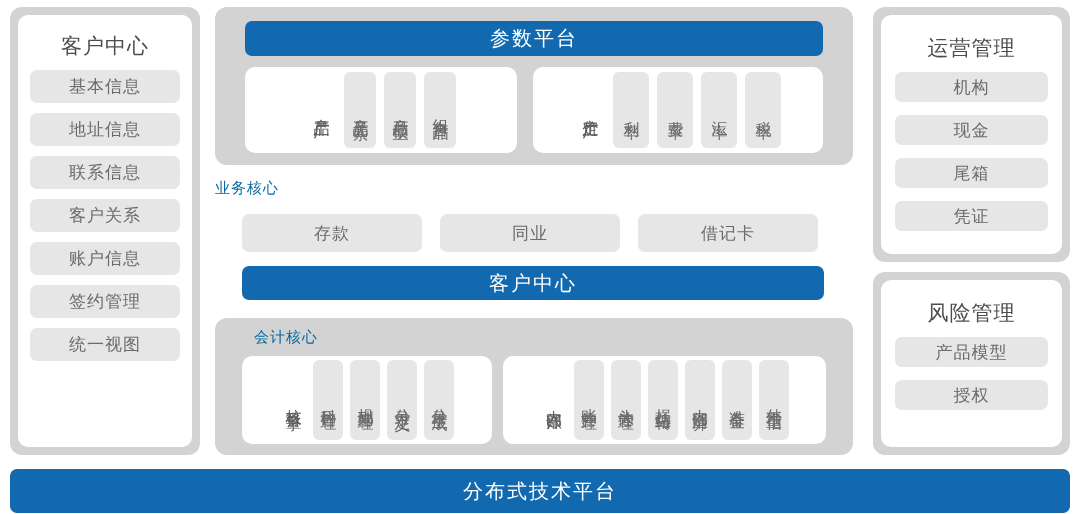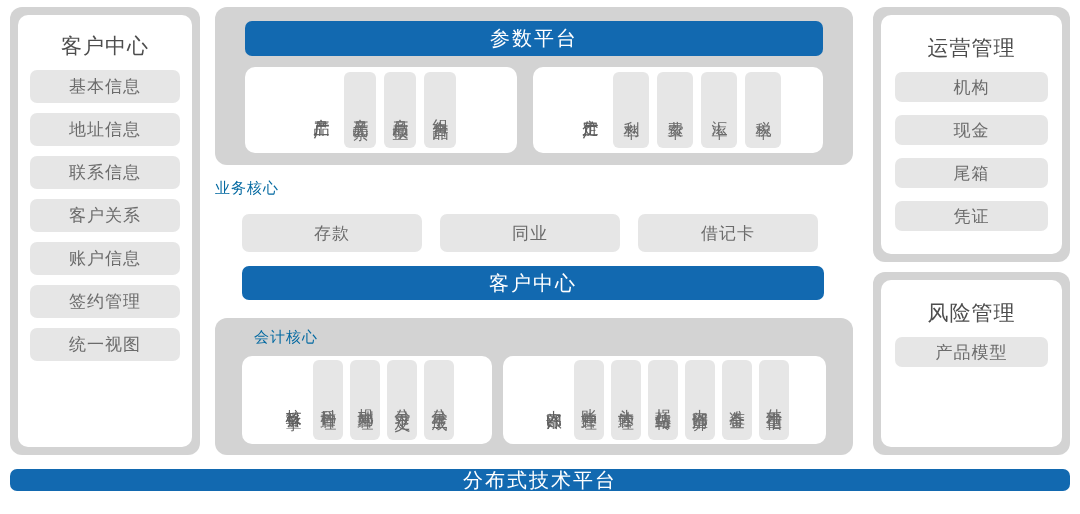--- a/index.html
+++ b/index.html
@@ -135,21 +135,21 @@
   #ops-card{left:8px;top:8px;width:181px;height:239px;}
   #ops-card .panel-title{margin-top:22px;}
   .right-list{margin:14px 14px 0 14px;display:flex;flex-direction:column;gap:13px;}
   .right-list .pill{height:30px;}
 
   #risk-panel{left:873px;top:272px;width:197px;height:183px;}
   #risk-card{left:8px;top:8px;width:181px;height:167px;}
   #risk-card .panel-title{margin-top:22px;}
 
   
-  #tech-bar{position:absolute;left:10px;top:469px;width:1060px;height:22px;}
+  #tech-bar{position:absolute;left:10px;top:469px;width:1060px;height:44px;}
 </style>
 </head>
 <body>
 
 <div class="canvas">
 
   <div class="gray-panel" id="param-panel">
     <div class="blue-bar" id="param-bar">参数平台</div>
 
     <div class="white-card" id="param-card-a">
@@ -231,19 +231,20 @@
         <div class="pill">凭证</div>
       </div>
     </div>
   </div>
 
   <div class="gray-panel" id="risk-panel">
     <div class="white-card" id="risk-card">
       <div class="panel-title">风险管理</div>
       <div class="right-list">
         <div class="pill">产品模型</div>
+        <div class="pill">授权</div>
       </div>
     </div>
   </div>
 
   <div class="blue-bar" id="tech-bar">分布式技术平台</div>
 
 </div>
 
 </body></html>

